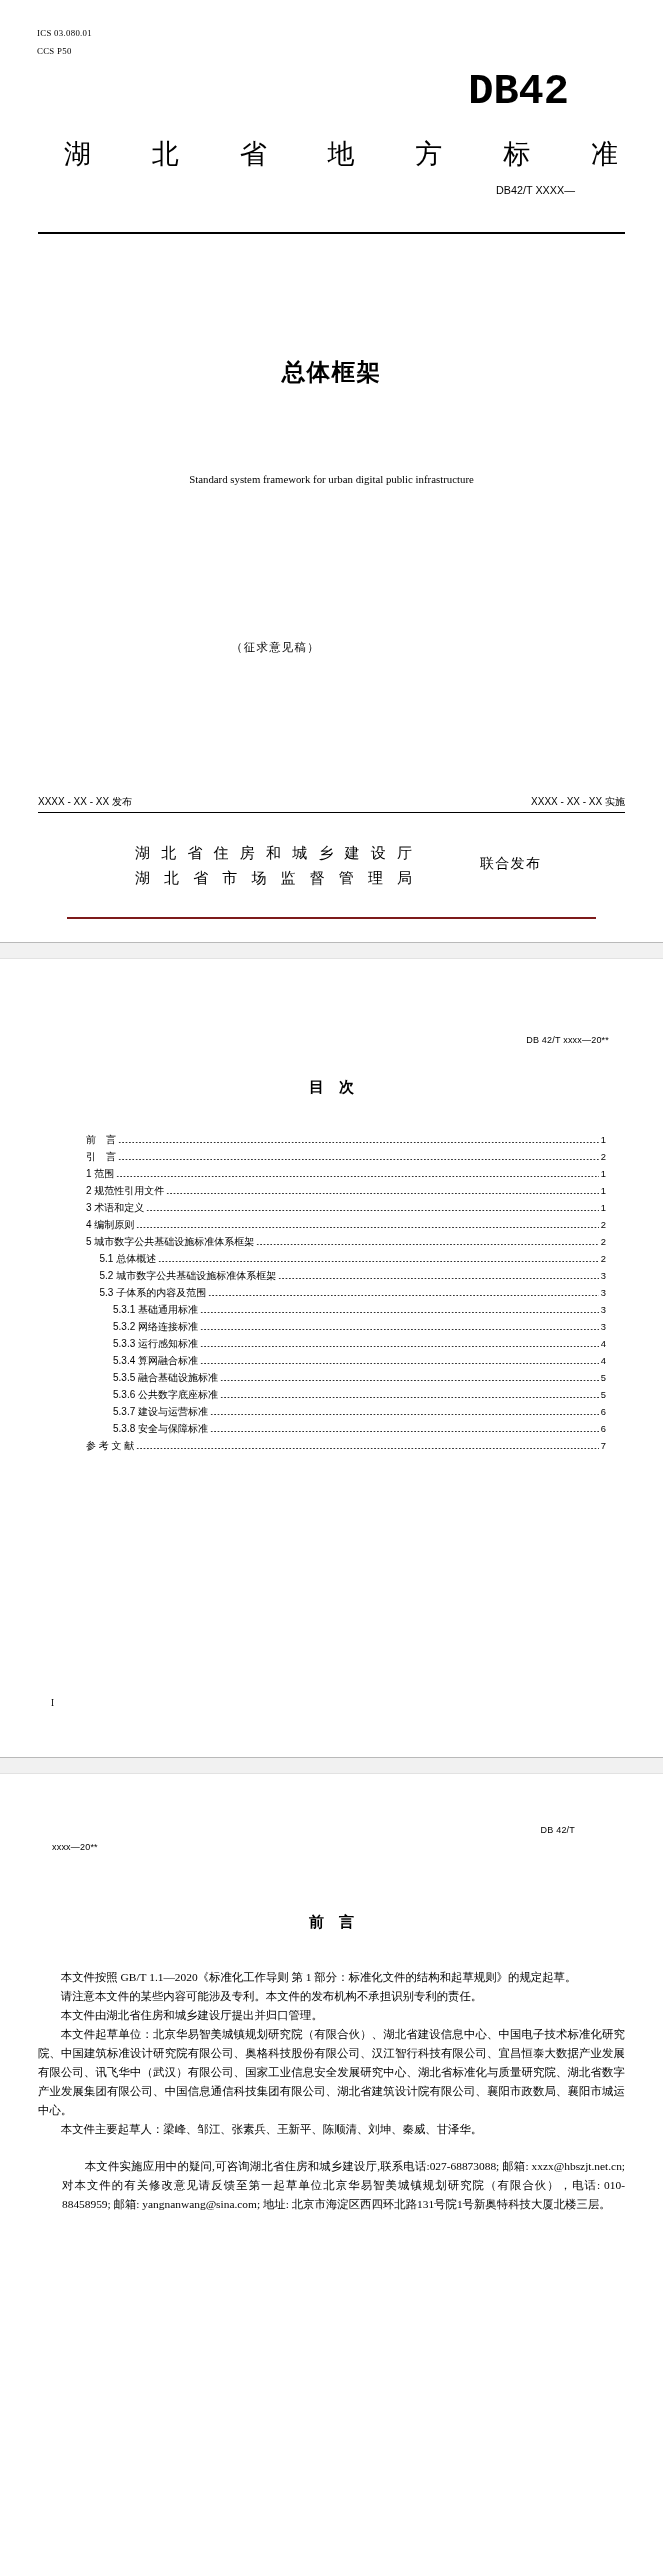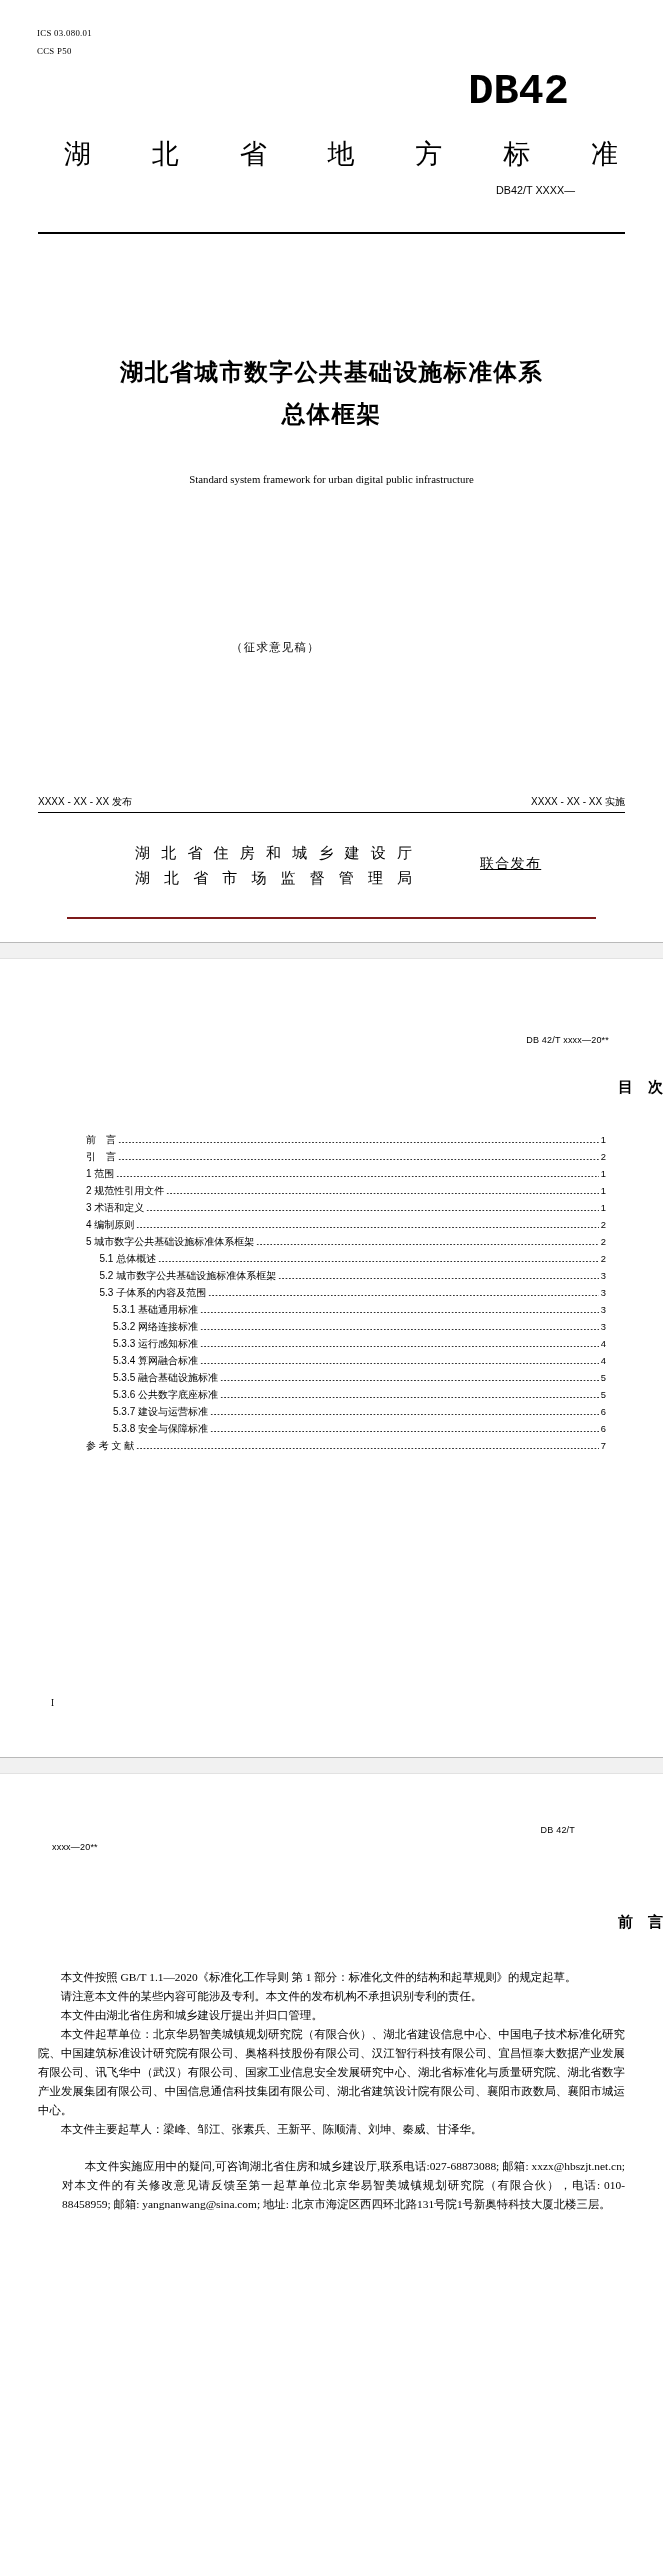--- a/index.html
+++ b/index.html
@@ -20,27 +20,27 @@
   .std-num{top:184px;right:88px;font-size:10.8px;}
   .rule-black-1{top:232px;left:38px;width:587px;height:2px;background:#000;}
   .cover-title{top:351px;left:0;width:663px;text-align:center;font-weight:700;font-size:23.6px;line-height:42px;letter-spacing:1.3px;}
   .subtitle-en{top:473px;left:0;width:663px;text-align:center;font-family:"Liberation Serif","DejaVu Serif",serif;font-size:10.8px;}
   .draft-note{top:640px;left:0;width:551px;text-align:center;font-family:"Liberation Serif",serif;font-size:11.4px;letter-spacing:1.3px;}
   .issue-date{top:795px;left:38px;font-size:10px;}
   .impl-date{top:795px;right:38px;font-size:10px;}
   .rule-black-2{top:812px;left:38px;width:587px;height:1.3px;background:#000;}
   .publishers{top:840px;left:135px;width:277px;font-size:15px;line-height:25px;}
   .publishers div{text-align:justify;text-align-last:justify;}
-  .joint{top:855px;left:480px;font-size:14px;letter-spacing:1.3px;text-decoration:underline;}
+  .joint{top:855px;left:480px;font-size:14px;letter-spacing:1.3px;}
   .rule-red{top:917px;left:67px;width:529px;height:2px;background:#7d1a1a;}
 
   
   .hdr{font-size:9px;letter-spacing:0.2px;text-align:center;}
   .p2-header{top:76px;right:54px;}
-  .section-heading{left:0;width:663px;text-align:right;font-weight:700;font-size:15px;}
+  .section-heading{left:0;width:663px;text-align:center;font-weight:700;font-size:15px;}
   .p2-heading{top:119px;}
   .toc{top:171px;left:86px;width:520px;}
   .toc-row{display:flex;align-items:flex-end;height:17px;font-size:10px;}
   .toc-row.lv1{padding-left:13.5px;}
   .toc-row.lv2{padding-left:27px;}
   .toc-label{white-space:nowrap;line-height:15px;}
   .dots{flex:1 1 auto;min-width:10.8px;height:15px;margin:0 2px;background-image:radial-gradient(circle,#333 0.6px,transparent 0.7px);background-size:3.4px 3.4px;background-repeat:repeat-x;background-position:left bottom 2.7px;}
   .toc-page{white-space:nowrap;line-height:15px;font-size:9.4px;}
   .p2-footer{top:739px;left:51px;font-family:"Liberation Serif",serif;font-size:9.4px;}
 
@@ -56,21 +56,20 @@
 <body>
 
 <div class="page" id="page1">
   <div class="abs ics">ICS  03.080.01</div>
   <div class="abs ccs">CCS P50</div>
   <div class="abs db42">DB42</div>
   <div class="abs std-type">湖北省地方标准</div>
   <div class="abs std-num">DB42/T XXXX—</div>
   <div class="abs rule-black-1"></div>
   <div class="abs cover-title">
-    <div>湖北省城市数字公共基础设施标准体系</div>
     <div>总体框架</div>
   </div>
   <div class="abs subtitle-en">Standard system framework for urban digital public infrastructure</div>
   <div class="abs draft-note">（征求意见稿）</div>
   <div class="abs issue-date">XXXX - XX - XX 发布</div>
   <div class="abs impl-date">XXXX - XX - XX 实施</div>
   <div class="abs rule-black-2"></div>
   <div class="abs publishers">
     <div>湖北省住房和城乡建设厅</div>
     <div>湖北省市场监督管理局</div>

